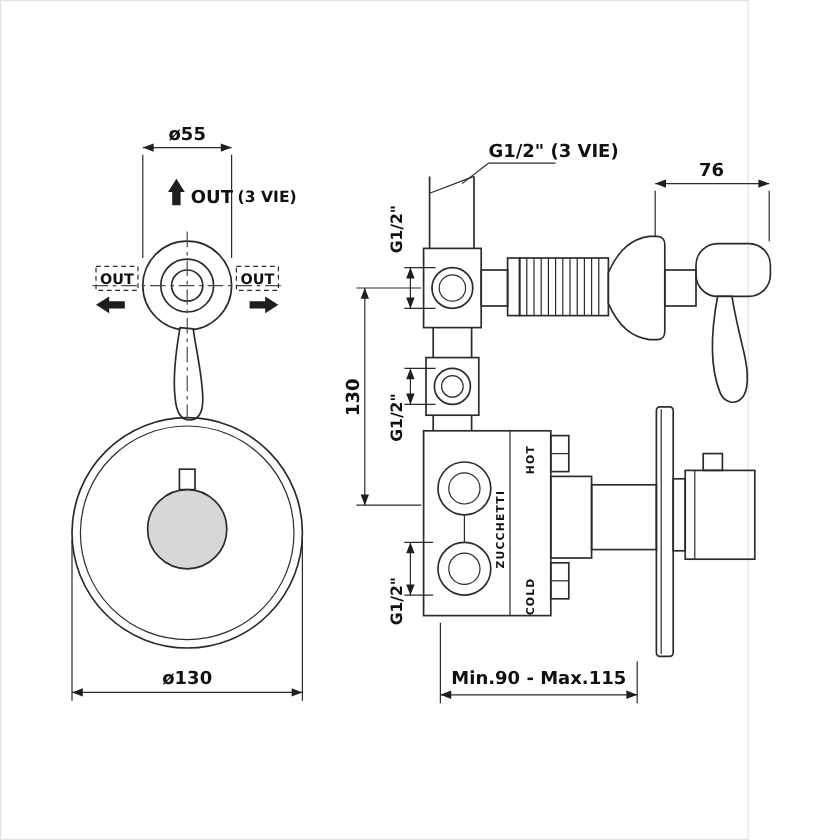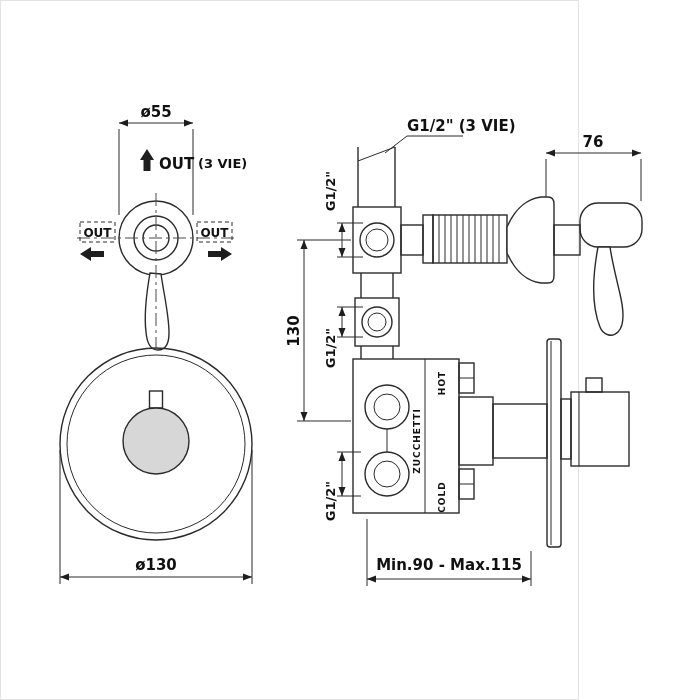--- a/index.html
+++ b/index.html
@@ -1,17 +1,17 @@
 <!DOCTYPE html>
 <html><head>
 <meta charset="utf-8">
 <style>
   html,body{margin:0;padding:0;background:#fff;}
   .canvas{
-    position:relative;width:579px;height:700px;background:#ffffff;
+    position:relative;width:624px;height:700px;background:#ffffff;
     border:1px solid #e3e3e3;box-sizing:border-box;
     font-family:"DejaVu Sans","Liberation Sans",sans-serif;
   }
   svg{display:block;}
   .ln{stroke:#2b2b2b;stroke-width:1.4;fill:none;}
   .thin{stroke:#2b2b2b;stroke-width:1;fill:none;}
   .dim{stroke:#2b2b2b;stroke-width:1;fill:none;}
   .cl{stroke:#4a4a4a;stroke-width:1;fill:none;stroke-dasharray:13 4 3 4;}
   .dashed{stroke-dasharray:4 3;}
   .solid{fill:#1e1e1e;stroke:none;}

